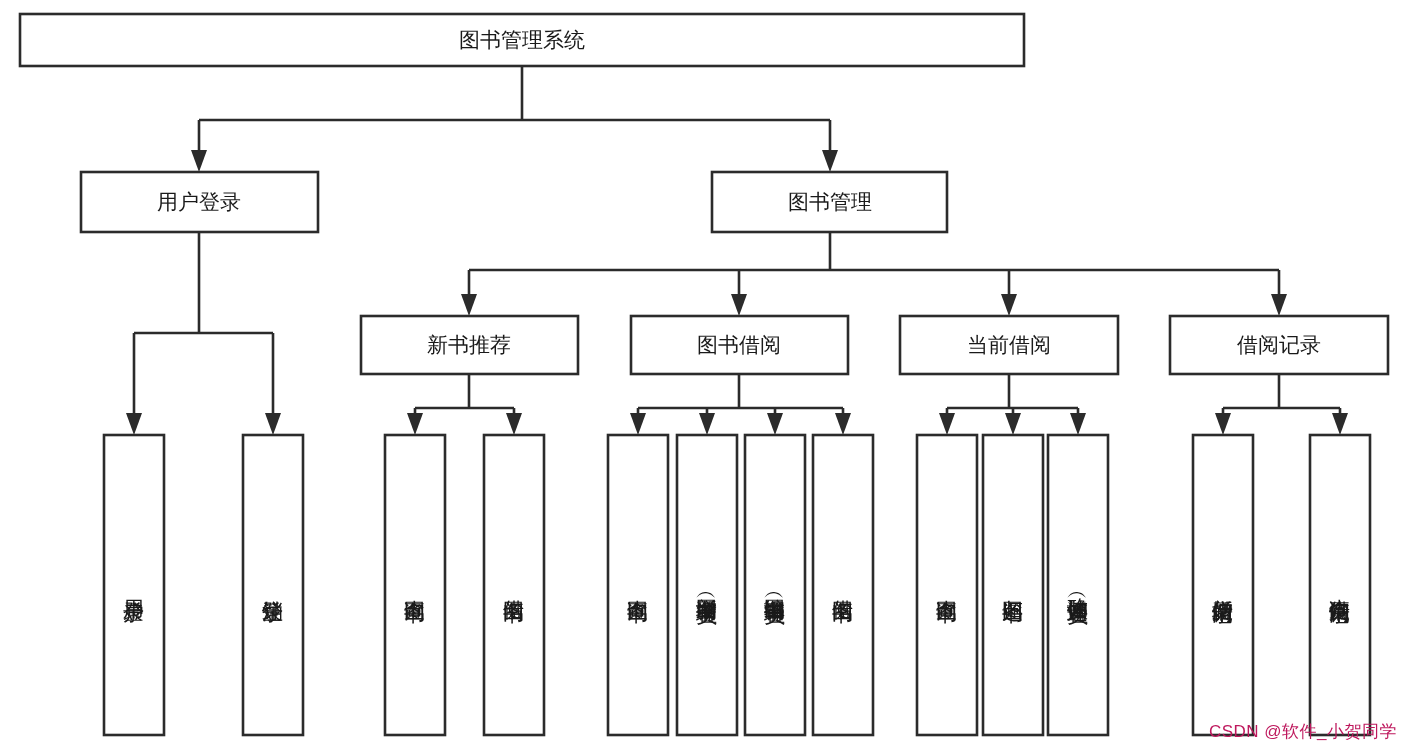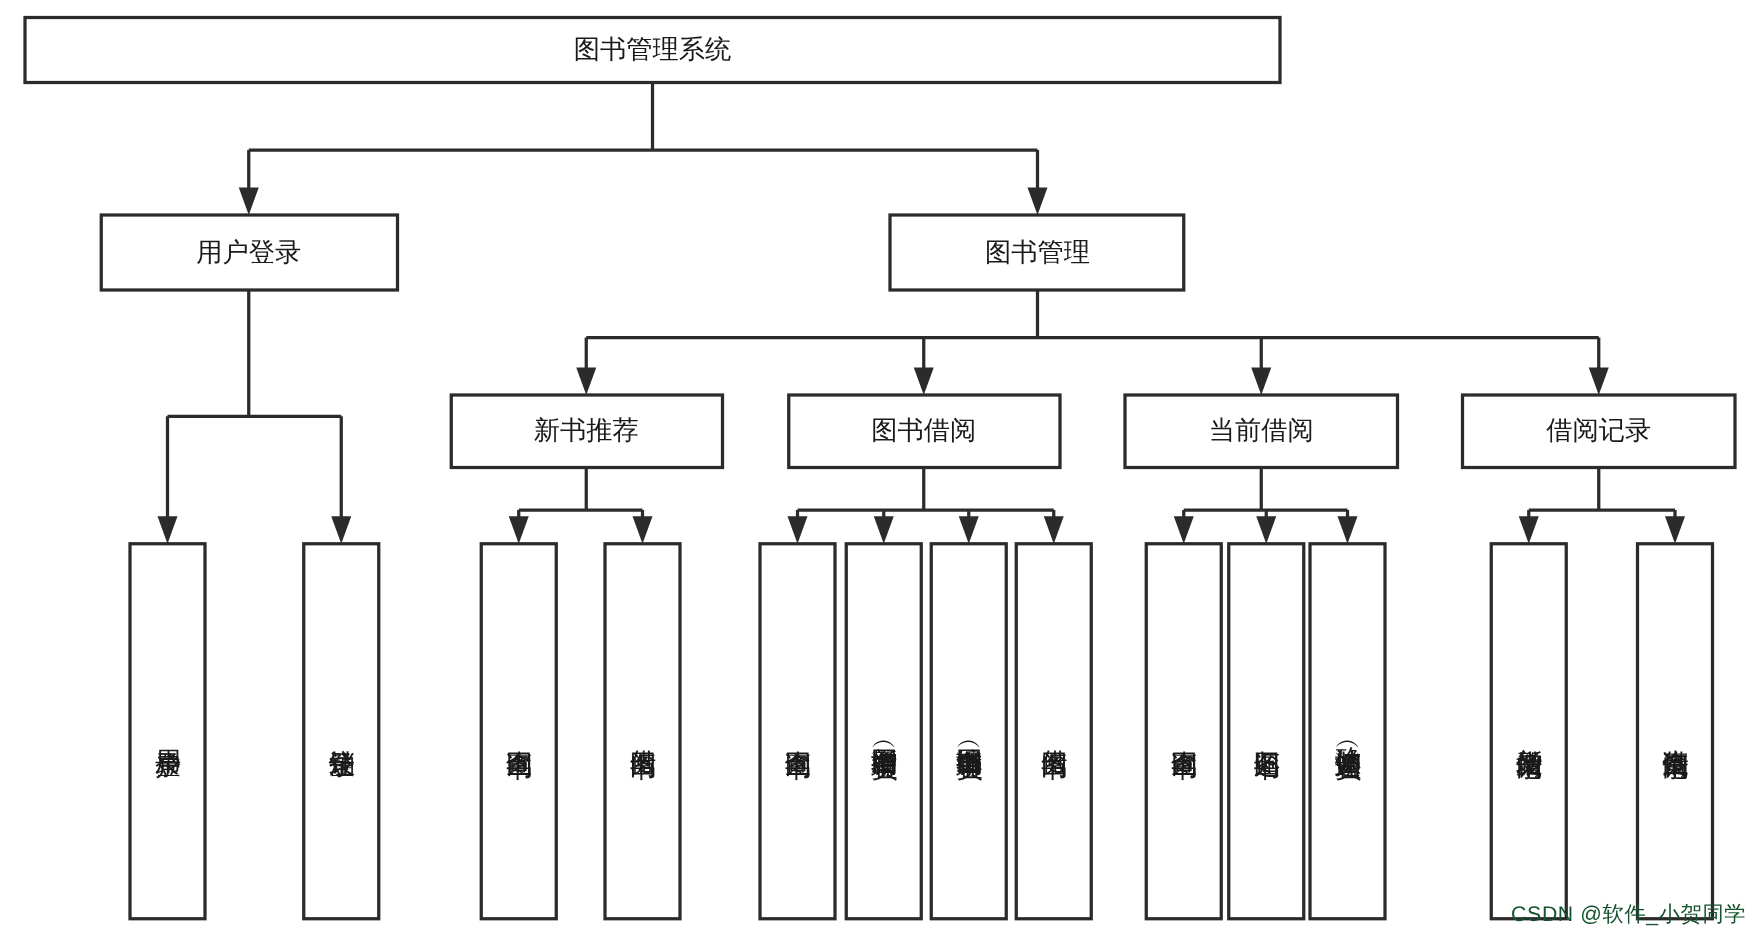--- a/index.html
+++ b/index.html
@@ -65,21 +65,21 @@
     text-align: center;
     white-space: nowrap;
     pointer-events: none;
   }
   .watermark {
     position: absolute;
     right: 8px;
     bottom: 4px;
     font-family: "Liberation Sans", "DejaVu Sans", sans-serif;
     font-size: 17px;
-    color: #14532d;
+    color: #be185d;
     letter-spacing: 0.5px;
     user-select: none;
   }
 </style>
 </head>
 <body>
 
 <div id="diagram-root">
 
   <svg class="flow" viewBox="0 0 1405 747">

